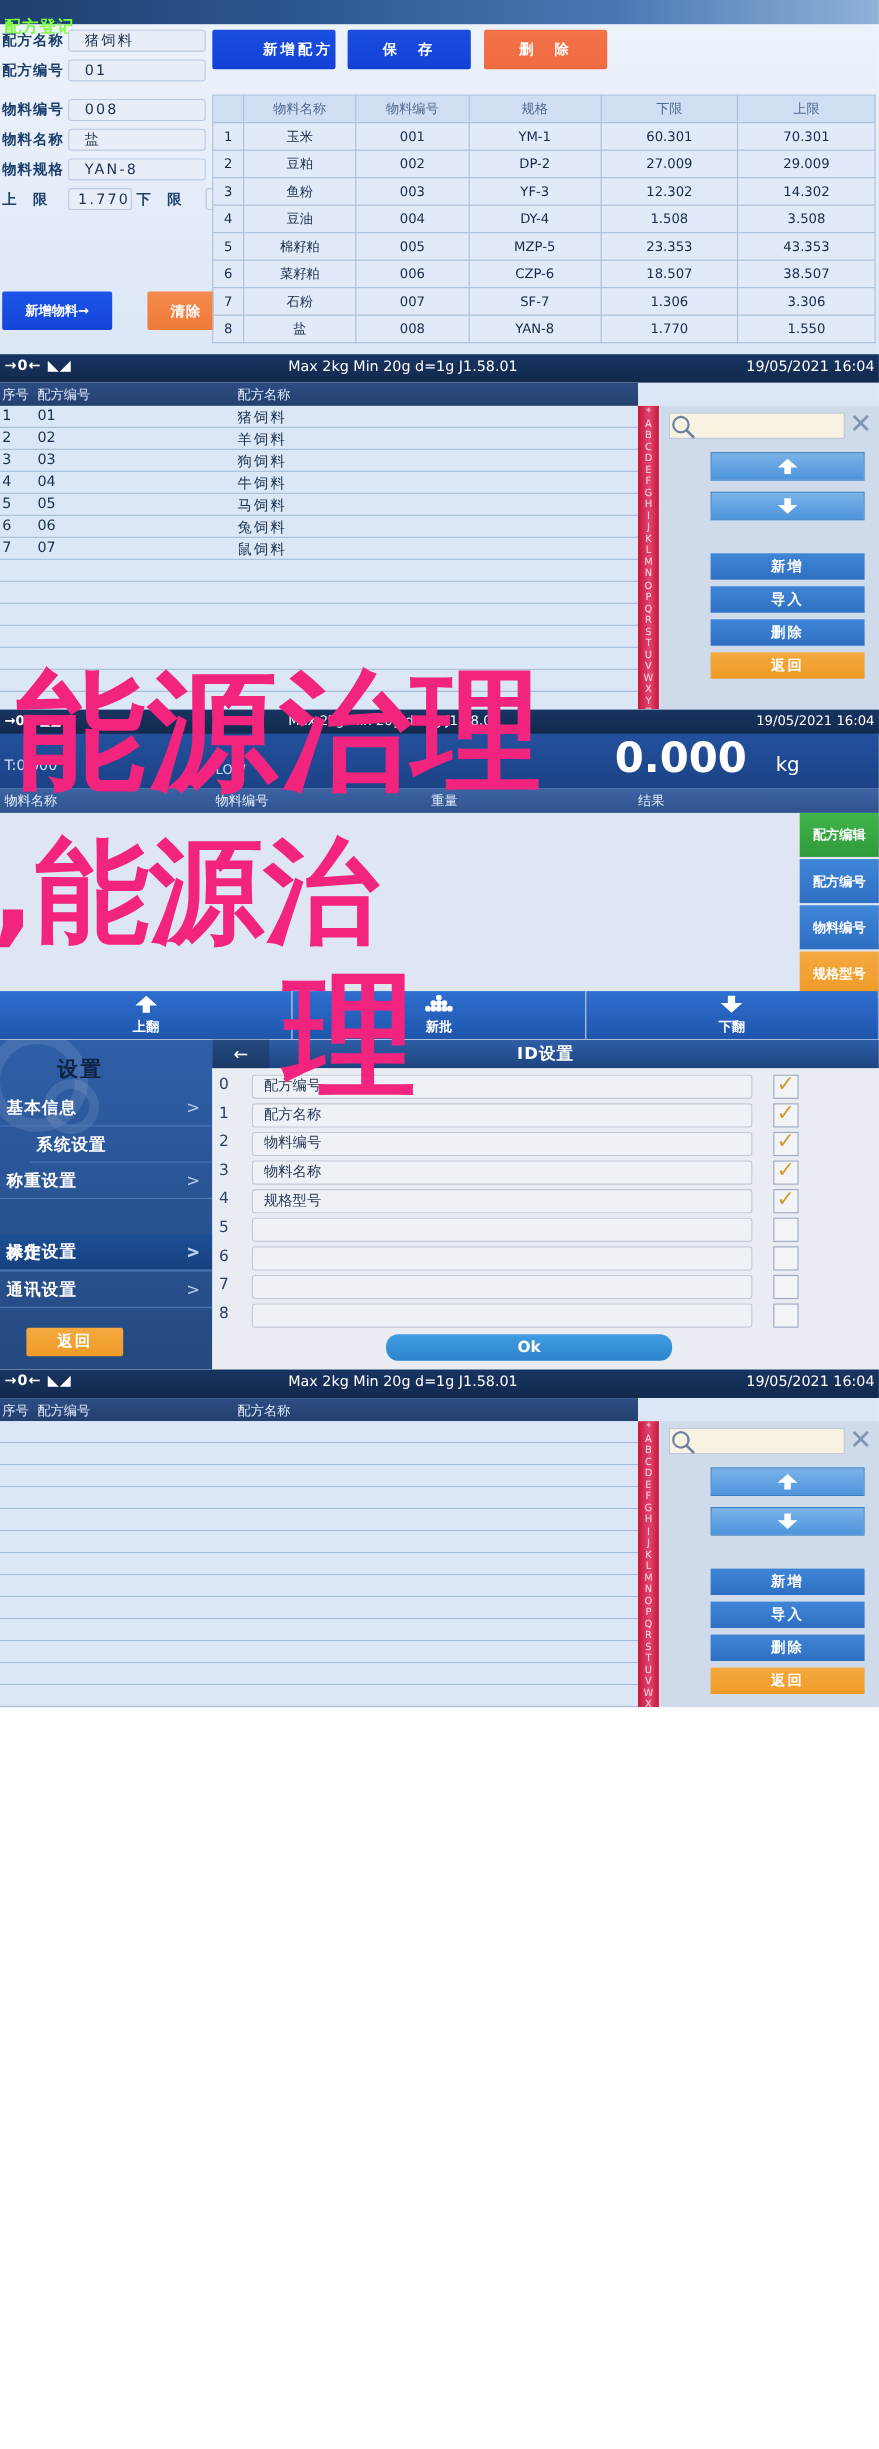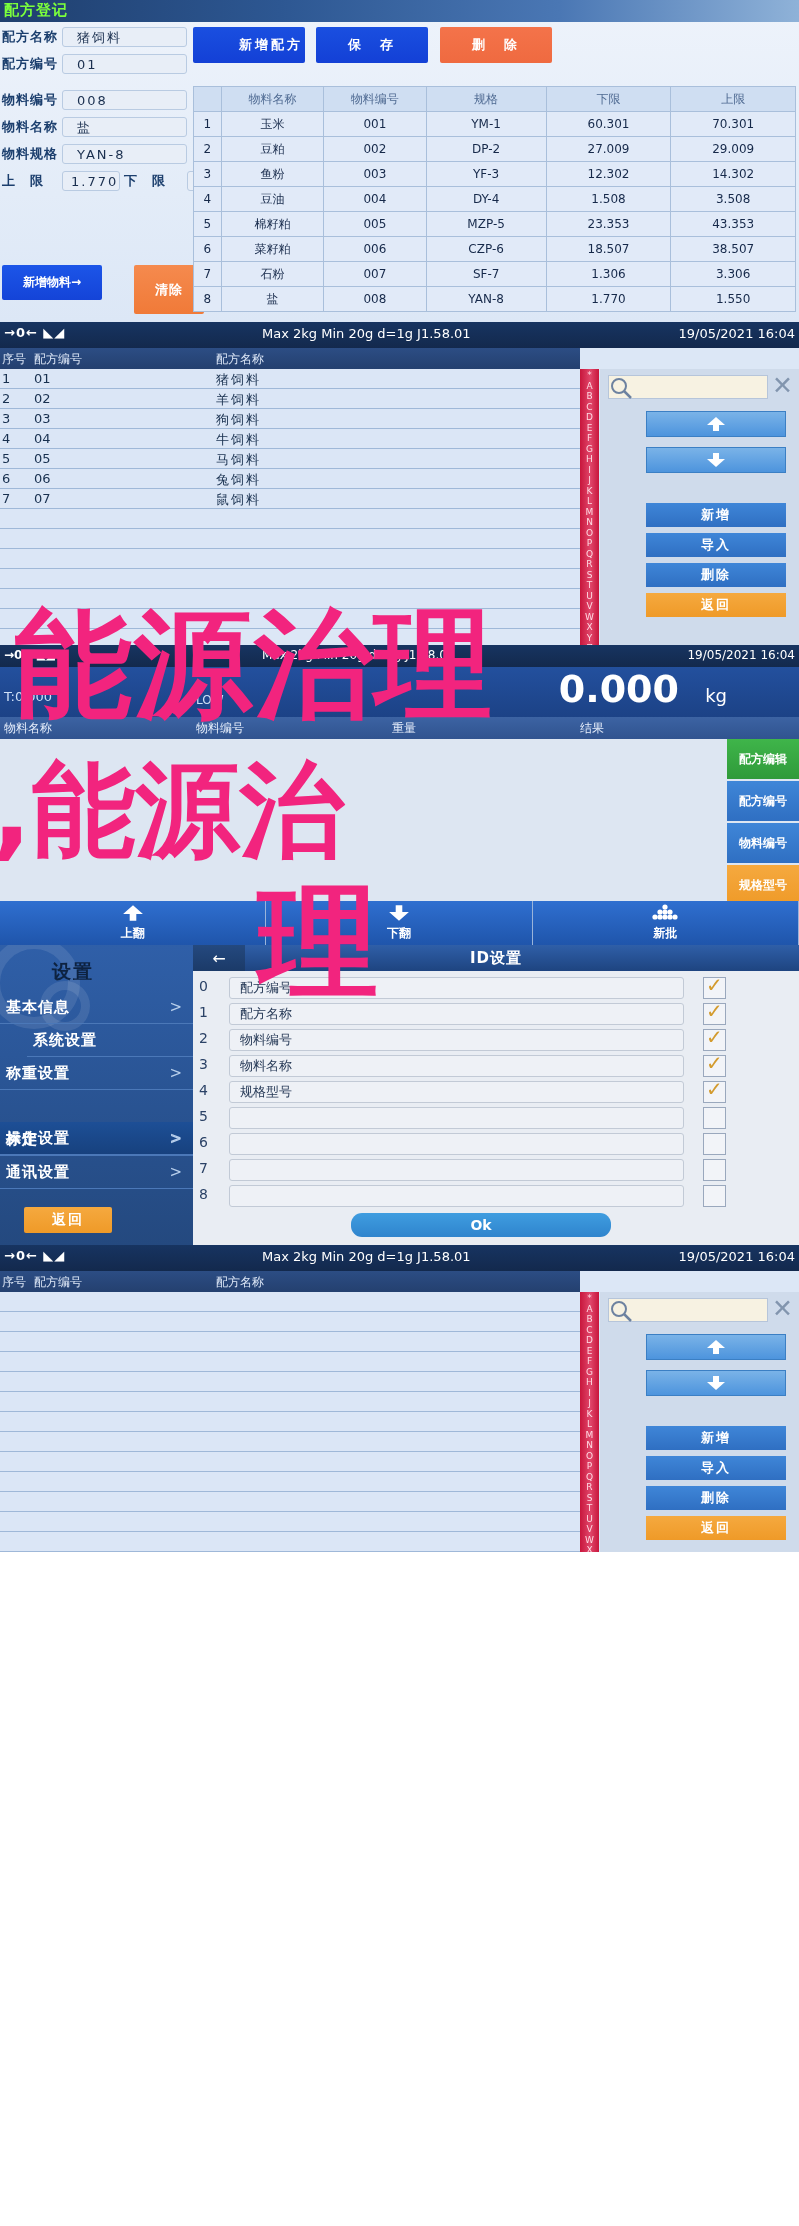--- a/index.html
+++ b/index.html
@@ -11,21 +11,21 @@
     position: relative;
   }
 
   
   .panel1 { position:relative; width:799px; height:322px; background:linear-gradient(180deg,#eef3fb 0%,#e3ecf8 60%,#dce7f6 100%); overflow:hidden;}
   .p1-titlebar{
     position:absolute; left:0; top:0; width:799px; height:22px;
     background:linear-gradient(90deg,#1f3f6e 0%,#2d5792 35%,#4a77b4 70%,#8fb2d8 100%);
   }
   .p1-title{
-    position:absolute; left:4px; top:1px; font-size:15px; font-weight:bold;
+    position:absolute; left:4px; top:15px; font-size:15px; font-weight:bold;
     color:#7bff3c; letter-spacing:1px;
   }
   .p1-field-label{ position:absolute; font-size:13px; color:#1c3f6e; font-weight:bold; letter-spacing:1px;}
   .p1-input{
     position:absolute; background:#e8eef7; border:1px solid #b9cbe2; border-radius:3px;
     font-size:13px; color:#1a2f4f; padding-left:14px; line-height:20px; height:20px;
     letter-spacing:2px;
   }
   .p1-btn{
     position:absolute; display:flex; align-items:center; justify-content:center;
@@ -234,21 +234,21 @@
   <div class="p1-field-label" style="left:2px; top:145px;">物料规格</div>
   <div class="p1-input" style="left:62px; top:144px; width:125px;">YAN-8</div>
 
   <div class="p1-field-label" style="left:2px; top:172px;">上　限</div>
   <div class="p1-input" style="left:62px; top:171px; width:58px; padding-left:8px;">1.770</div>
   <div class="p1-field-label" style="left:124px; top:172px;">下　限</div>
 
   <div class="p1-input" style="left:129px; top:171px; width:58px; padding-left:8px; margin-left:58px;">1.550</div>
 
   <div class="p1-btn btn-blue2" style="left:2px;  top:265px; width:100px; height:35px; font-size:12px; letter-spacing:0px; color:#fff;">新增物料→</div>
-  <div class="p1-btn btn-orange2" style="left:134px; top:265px; width:70px; height:49px; font-size:13px; letter-spacing:1px; color:#fff;">清除</div>
+  <div class="p1-btn btn-orange2" style="left:134px; top:265px; width:70px; height:35px; font-size:13px; letter-spacing:1px; color:#fff;">清除</div>
 
   <table class="p1-table">
     <thead>
       <tr>
         <th class="col-idx"></th>
         <th class="col-nm">物料名称</th>
         <th class="col-no">物料编号</th>
         <th class="col-spec">规格</th>
         <th class="col-lo">下限</th>
         <th class="col-hi">上限</th>
@@ -465,38 +465,38 @@
     </div>
 
   <div class="p3-foot" id="p3-foot">
       <div class="fb">
         <span><svg width="22" height="18" viewBox="0 0 20 16">
             <polygon points="10,1 19,9 13,9 13,15 7,15 7,9 1,9" fill="#fff"></polygon>
           </svg></span>
         <span>上翻</span>
       </div>
       <div class="fb">
-        <span><svg width="22" height="18" viewBox="0 0 20 16">
-            <polygon points="10,15 1,7 7,7 7,1 13,1 13,7 19,7" fill="#fff"></polygon>
-          </svg></span>
-        <span>下翻</span>
-      </div>
-      <div class="fb">
         <span><svg width="26" height="18" viewBox="0 0 26 18">
             <circle cx="13" cy="3" r="2.6" fill="#fff"></circle>
             <circle cx="8" cy="8" r="2.6" fill="#fff"></circle>
             <circle cx="13" cy="8" r="2.6" fill="#fff"></circle>
             <circle cx="18" cy="8" r="2.6" fill="#fff"></circle>
             <circle cx="3" cy="13" r="2.6" fill="#fff"></circle>
             <circle cx="8" cy="13" r="2.6" fill="#fff"></circle>
             <circle cx="13" cy="13" r="2.6" fill="#fff"></circle>
             <circle cx="18" cy="13" r="2.6" fill="#fff"></circle>
             <circle cx="23" cy="13" r="2.6" fill="#fff"></circle>
           </svg></span>
         <span>新批</span>
+      </div>
+      <div class="fb">
+        <span><svg width="22" height="18" viewBox="0 0 20 16">
+            <polygon points="10,15 1,7 7,7 7,1 13,1 13,7 19,7" fill="#fff"></polygon>
+          </svg></span>
+        <span>下翻</span>
       </div>
     </div>
 </div>
 
 <div class="panel4">
   <div class="p4-left">
     <div class="p4-gear"></div>
     <div class="p4-gear2"></div>
     <div class="p4-title">设置</div>
     <div id="p4-menu">

